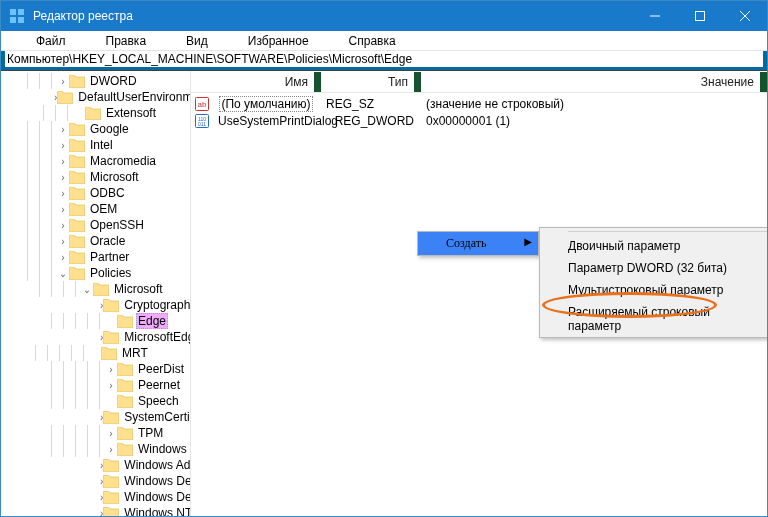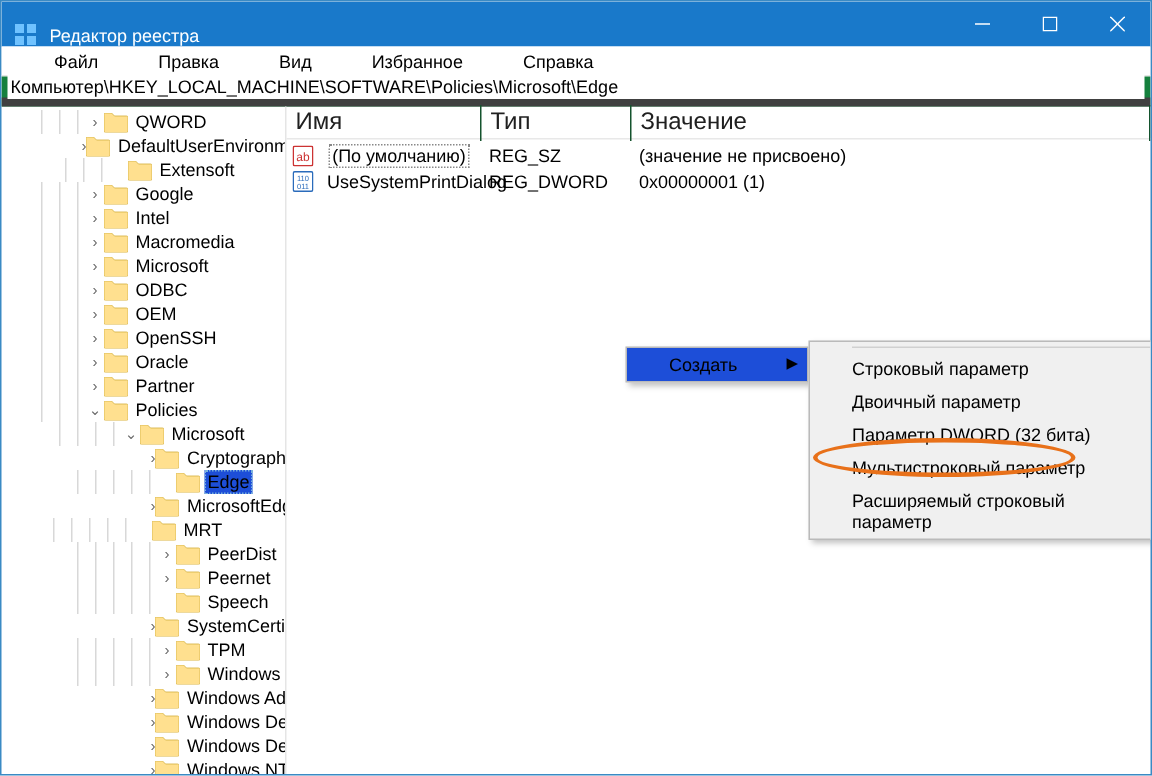--- a/index.html
+++ b/index.html
@@ -1,62 +1,62 @@
 <!DOCTYPE html>
 <html><head>
 <meta charset="utf-8">
 <style>
 * { box-sizing: border-box; margin: 0; padding: 0; }
 body { font-family: "Segoe UI", Tahoma, sans-serif; font-size: 12px; background: #fff; overflow: hidden; width: 768px; height: 517px; border: 1px solid #3a8ac4; }
-.titlebar { background: #1979ca; color: #fff; height: 30px; display: flex; align-items: flex-end; padding-left: 8px; }
+.titlebar { background: #1979ca; color: #fff; height: 30px; display: flex; align-items: center; padding-left: 8px; }
 .titlebar .app-icon { width: 16px; height: 16px; margin-right: 8px; display: inline-flex; align-items: center; justify-content: center; }
 .titlebar .app-icon svg { width: 14px; height: 14px; }
 .titlebar .title { flex: 1; font-size: 12px; }
 .titlebar .win-controls { display: flex; height: 100%; }
 .titlebar .win-btn { width: 45px; display: flex; align-items: center; justify-content: center; cursor: pointer; }
 .titlebar .win-btn svg { width: 10px; height: 10px; stroke: #fff; stroke-width: 1; fill: none; }
 
 .menubar { background: #fff; border-bottom: 1px solid #e5e5e5; height: 20px; display: flex; align-items: center; padding-left: 4px; gap: 2px; }
 .menubar .menu-item { padding: 2px 7px; cursor: default; margin-left: 24px; }
 
-.addressbar { background: #15803d; border-bottom: 6px solid #404040; height: 20px; display: flex; align-items: center; padding: 0 4px; }
+.addressbar { background: #0369a1; border-bottom: 1px solid #404040; height: 20px; display: flex; align-items: flex-start; padding: 0 4px; }
 .addressbar input { border: none; outline: none; width: 100%; font-family: inherit; font-size: 12px; padding: 1px 2px; }
 
 .content { display: flex; height: calc(100% - 70px); }
 .tree { width: 190px; border-right: 1px solid #e5e5e5; overflow: auto; padding-top: 2px; }
 .tree::-webkit-scrollbar { width: 16px; }
 .tree::-webkit-scrollbar-track { background: #f0f0f0; }
 .tree::-webkit-scrollbar-thumb { background: #c0c0c0; border: 1px solid #d8d8d8; }
 
 .node { display: flex; align-items: center; height: 16px; white-space: nowrap; cursor: default; }
-.node.selected .label { background: #1d4ed8; border: 1px dotted #7bb2db; padding: 0 1px; }
+.node.selected .label { background: #f0abfc; border: 1px dotted #7bb2db; padding: 0 1px; }
 .twisty { width: 12px; text-align: center; color: #6b6b6b; font-size: 10px; display: inline-block; }
 .twisty.blank { color: transparent; }
 .vline { display: inline-block; width: 1px; background: #d8d8d8; height: 16px; margin: 0 5px 0 6px; align-self: stretch; }
 .folder { width: 16px; height: 13px; display: inline-block; margin-right: 3px; }
 .folder svg { width: 16px; height: 13px; display: block; }
 .label { padding: 0 2px; }
 
 .list { flex: 1; position: relative; }
 .list-header { display: flex; border-bottom: 1px solid #e8e8e8; height: 22px; align-items: center; }
-.list-header .col { padding: 3px 6px; border-right: 1px solid #14532d; font-size: 16px; color: #202020; }
+.list-header .col { padding: 3px 6px; border-right: 7px solid #14532d; font-size: 12px; color: #202020; text-align: right; }
 .col-name { width: 130px; }
 .col-type { width: 100px; }
 .col-value { flex: 1; }
 .list-body { padding-top: 2px; }
 .row { display: flex; align-items: center; height: 17px; }
 .row .cell { padding: 0 6px; font-size: 12px; }
 .row-icon { width: 16px; height: 16px; margin-left: 3px; margin-right: 2px; display: inline-flex; align-items: center; justify-content: center; }
 .row-icon svg { width: 14px; height: 14px; }
 
 .ctxmenu { position: absolute; background: #f0f0f0; border: 1px solid #bababa; box-shadow: 2px 2px 4px rgba(0,0,0,.25); font-size: 12px; }
 .ctxmenu.primary { left: 226px; top: 160px; width: 122px; }
 .ctxmenu.sub { left: 348px; top: 156px; width: 230px; }
 .ctx-item { padding: 4px 20px 4px 28px; cursor: default; position: relative; }
-.ctx-item.hover { background: #1d4ed8; }
+.ctx-item.hover { background: #3b82f6; font-family: Liberation Serif, serif; }
 .ctx-item.hover .arrow { color: #000; }
 .ctx-sep { height: 1px; background: #d0d0d0; margin: 3px 1px 3px 28px; }
 .arrow { position: absolute; right: 6px; top: 4px; font-size: 10px; color: #4a4a4a; }
 
 .highlight-ellipse { position: absolute; border: 3px solid #e8711a; border-radius: 50%/50%; width: 175px; height: 26px; left: 351px; top: 221px; pointer-events: none; }
 </style>
 </head>
 <body>
 
 <div class="titlebar">
@@ -106,21 +106,21 @@
       <div class="node" style="padding-left: 20px;">
         <span class="vline"></span>
         <span class="vline"></span>
         <span class="vline"></span>
         <span class="twisty">›</span>
         <span class="folder">
           <svg viewBox="0 0 16 13">
             <path d="M0 2 L0 12 Q0 13 1 13 L15 13 Q16 13 16 12 L16 3 Q16 2 15 2 L7 2 L5 0 L1 0 Q0 0 0 1 Z" fill="#ffe08f" stroke="#d8b54a" stroke-width="0.6"></path>
           </svg>
         </span>
-        <span class="label">QWORD</span>
+        <span class="label">DWORD</span>
       </div>
       <div class="node" style="padding-left: 20px;">
         <span class="vline"></span>
         <span class="vline"></span>
         <span class="vline"></span>
         <span class="twisty">›</span>
         <span class="folder">
           <svg viewBox="0 0 16 13">
             <path d="M0 2 L0 12 Q0 13 1 13 L15 13 Q16 13 16 12 L16 3 Q16 2 15 2 L7 2 L5 0 L1 0 Q0 0 0 1 Z" fill="#ffe08f" stroke="#d8b54a" stroke-width="0.6"></path>
           </svg>
@@ -478,45 +478,44 @@
     <div class="list-body" id="list-body">
         <div class="row">
           <span class="row-icon">
             <svg viewBox="0 0 14 14">
               <rect x="0.5" y="0.5" width="13" height="13" rx="1" fill="#fff" stroke="#c33"></rect>
               <text x="7" y="10" text-anchor="middle" font-size="8" fill="#c33" font-family="Arial">ab</text>
             </svg>
           </span>
           <span class="cell" style="width: 108px; text-align: center;"><span style="border:1px dotted #888;padding:0 1px">(По умолчанию)</span></span>
           <span class="cell" style="width: 100px;">REG_SZ</span>
-          <span class="cell">(значение не присвоено)</span>
+          <span class="cell">(значение не строковый)</span>
         </div>
         <div class="row">
           <span class="row-icon">
             <svg viewBox="0 0 14 14">
               <rect x="0.5" y="0.5" width="13" height="13" rx="1" fill="#fff" stroke="#2a6bbb"></rect>
               <text x="7" y="6.5" text-anchor="middle" font-size="5" fill="#2a6bbb" font-family="Arial">110</text>
               <text x="7" y="12" text-anchor="middle" font-size="5" fill="#2a6bbb" font-family="Arial">011</text>
             </svg>
           </span>
           <span class="cell" style="width: 108px;">UseSystemPrintDialog</span>
-          <span class="cell" style="width: 100px;">REG_DWORD</span>
+          <span class="cell" style="width: 100px; text-align: right;">REG_DWORD</span>
           <span class="cell">0x00000001 (1)</span>
         </div>
       </div>
 
     <div class="ctxmenu primary">
       <div class="ctx-item hover">
         <span>Создать</span>
         <span class="arrow">▶</span>
       </div>
     </div>
     <div class="ctxmenu sub" id="submenu">
         <div class="ctx-sep"></div>
-        <div class="ctx-item">Строковый параметр</div>
         <div class="ctx-item">Двоичный параметр</div>
         <div class="ctx-item">Параметр DWORD (32 бита)</div>
         <div class="ctx-item">Мультистроковый параметр</div>
         <div class="ctx-item">Расширяемый строковый параметр</div>
       </div>
 
     <div class="highlight-ellipse"></div>
   </div>
 </div>
 

